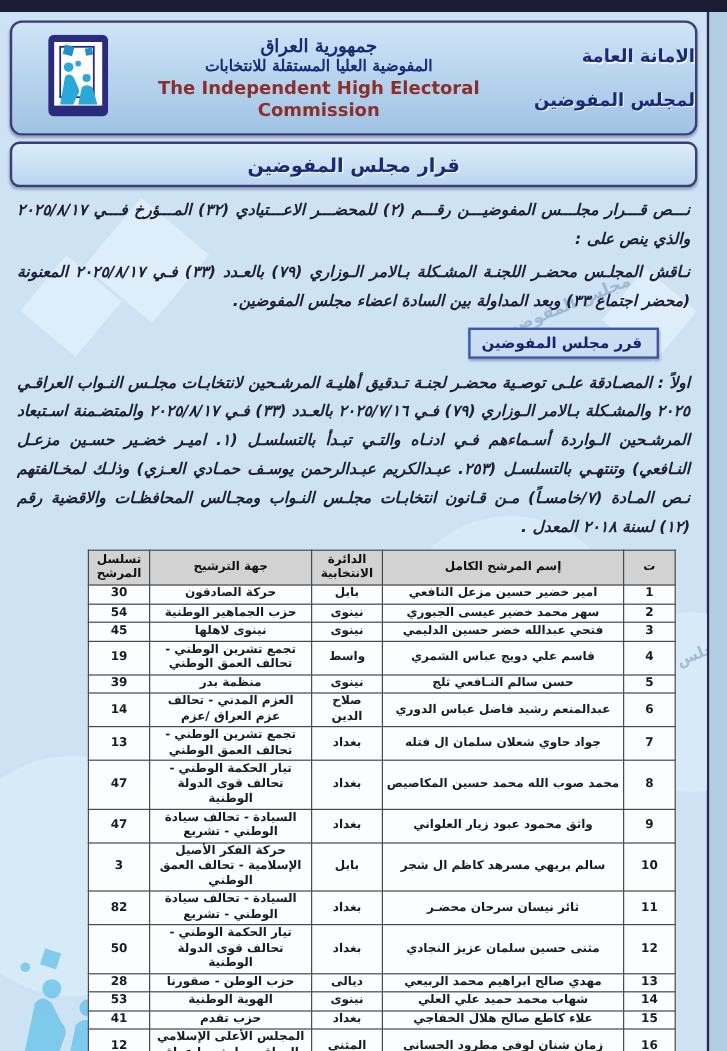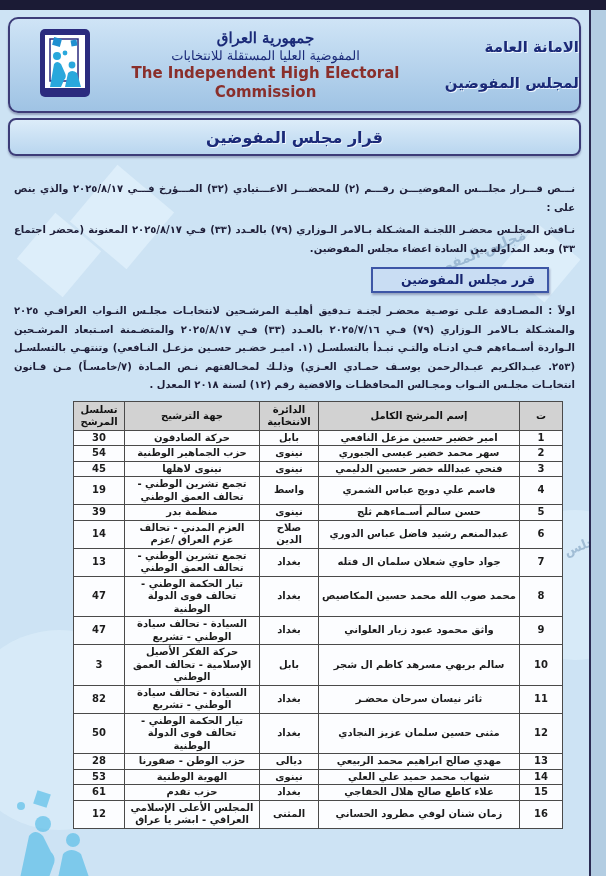--- a/index.html
+++ b/index.html
@@ -25,38 +25,38 @@
     position:relative;margin:7px 8px 0 8px;height:92px;z-index:2;
     border:2px solid #3c3c78;border-radius:10px;
     background:linear-gradient(#cfe4f6,#9fc3e4);
     box-shadow:0 2px 2px rgba(40,40,90,.35);
     display:flex;align-items:center;
   }
   .hdr-right{width:168px;color:#1b2a78;font-weight:bold;font-size:15px;
     text-shadow:1px 1px 0 #eef6ff;line-height:2.4;}
   .hdr-center{flex:1;text-align:center;color:#1b2a78;line-height:1.25;}
   .hdr-center .l1{font-family:"DejaVu Serif","Liberation Serif",serif;font-weight:bold;font-size:15px;}
-  .hdr-center .l2{font-family:"DejaVu Serif","Liberation Serif",serif;font-weight:normal;font-size:13px;}
+  .hdr-center .l2{font-family:"DejaVu Serif","Liberation Serif",serif;font-weight:bold;font-size:13px;}
   .hdr-center .l3{font-size:9px;font-weight:bold;margin-top:2px;}
   .hdr-center .l4{font-size:15px;font-weight:bold;color:#8a2f2b;direction:ltr;}
   .hdr-left{width:110px;display:flex;justify-content:center;}
   
   .banner{
-    position:relative;margin:5px 8px 16px 8px;height:34px;z-index:2;
+    position:relative;margin:5px 8px 0 8px;height:34px;z-index:2;
     border:2px solid #3c3c78;border-radius:8px;
     background:linear-gradient(#dcecf9,#b9d6ef);
     box-shadow:0 2px 2px rgba(40,40,90,.3);
     display:flex;align-items:center;justify-content:center;
     color:#1b2a78;font-weight:bold;font-size:16px;text-shadow:1px 1px 0 #f0f7ff;
   }
   
   .doc{position:relative;z-index:2;padding:8px 14px 0 14px;color:#1e1e38;}
-  .para{font-size:10px;font-weight:bold;line-height:1.85;text-align:justify;margin:0 0 4px 0;}
+  .para{font-size:13px;font-weight:bold;line-height:1.85;text-align:justify;margin:0 0 4px 0;font-style:italic;}
   .decision-box{
-    display:inline-block;margin:5px 26px 2px 0;padding:3px 12px 4px 28px;
+    display:inline-block;margin:5px 26px 2px 0;padding:3px 12px 4px 9px;
     border:2px solid #3d56a6;background:#c9ddf3;color:#16246e;
     font-size:12.5px;font-weight:bold;box-shadow:1px 2px 2px rgba(40,40,90,.35);
   }
   
   table.cand{
     border-collapse:collapse;margin:6px 26px 0 0;width:474px;
     font-size:10px;color:#1c1c1c;table-layout:fixed;direction:rtl;
     position:relative;z-index:2;
   }
   table.cand th{
@@ -172,21 +172,21 @@
         </tr>
         <tr>
           <td class="c-no">4</td>
           <td class="c-name">قاسم علي دويج عباس الشمري</td>
           <td class="c-district">واسط</td>
           <td class="c-entity">تجمع تشرين الوطني - تحالف العمق الوطني</td>
           <td class="c-seq">19</td>
         </tr>
         <tr>
           <td class="c-no">5</td>
-          <td class="c-name">حسن سالم أسـماءهم ثلج</td>
+          <td class="c-name">حسن سالم النـافعي ثلج</td>
           <td class="c-district">نينوى</td>
           <td class="c-entity">منظمة بدر</td>
           <td class="c-seq">39</td>
         </tr>
         <tr>
           <td class="c-no">6</td>
           <td class="c-name">عبدالمنعم رشيد فاضل عباس الدوري</td>
           <td class="c-district">صلاح الدين</td>
           <td class="c-entity">العزم المدني - تحالف عزم العراق /عزم</td>
           <td class="c-seq">14</td>
@@ -245,21 +245,21 @@
           <td class="c-name">شهاب محمد حميد علي العلي</td>
           <td class="c-district">نينوى</td>
           <td class="c-entity">الهوية الوطنية</td>
           <td class="c-seq">53</td>
         </tr>
         <tr>
           <td class="c-no">15</td>
           <td class="c-name">علاء كاطع صالح هلال الخفاجي</td>
           <td class="c-district">بغداد</td>
           <td class="c-entity">حزب تقدم</td>
-          <td class="c-seq">61</td>
+          <td class="c-seq">41</td>
         </tr>
         <tr>
           <td class="c-no">16</td>
           <td class="c-name">زمان شنان لوفي مطرود الحساني</td>
           <td class="c-district">المثنى</td>
           <td class="c-entity">المجلس الأعلى الإسلامي العراقي - ابشر يا عراق</td>
           <td class="c-seq">12</td>
         </tr>
       </tbody>
   </table>

